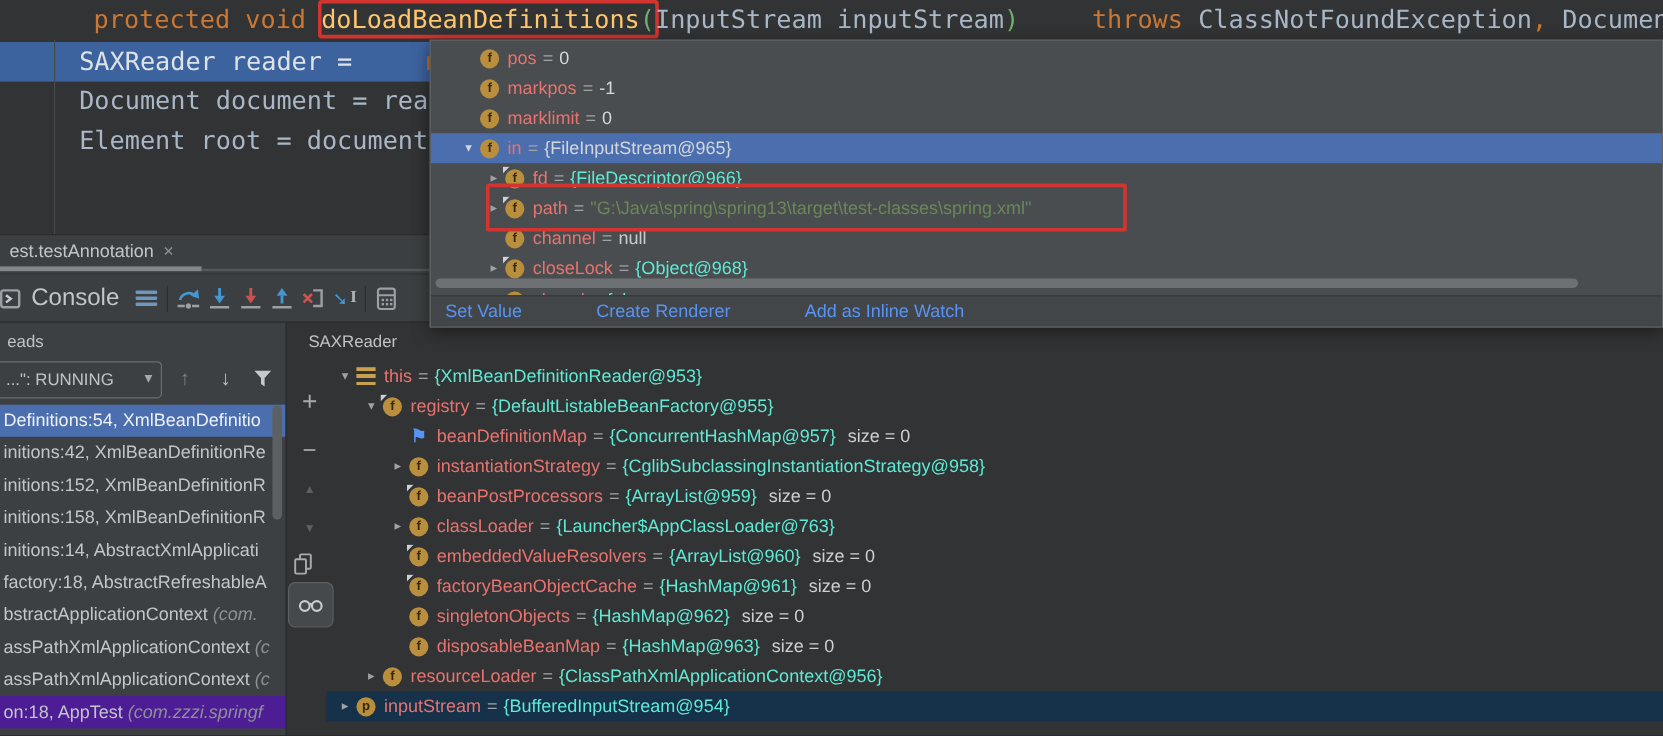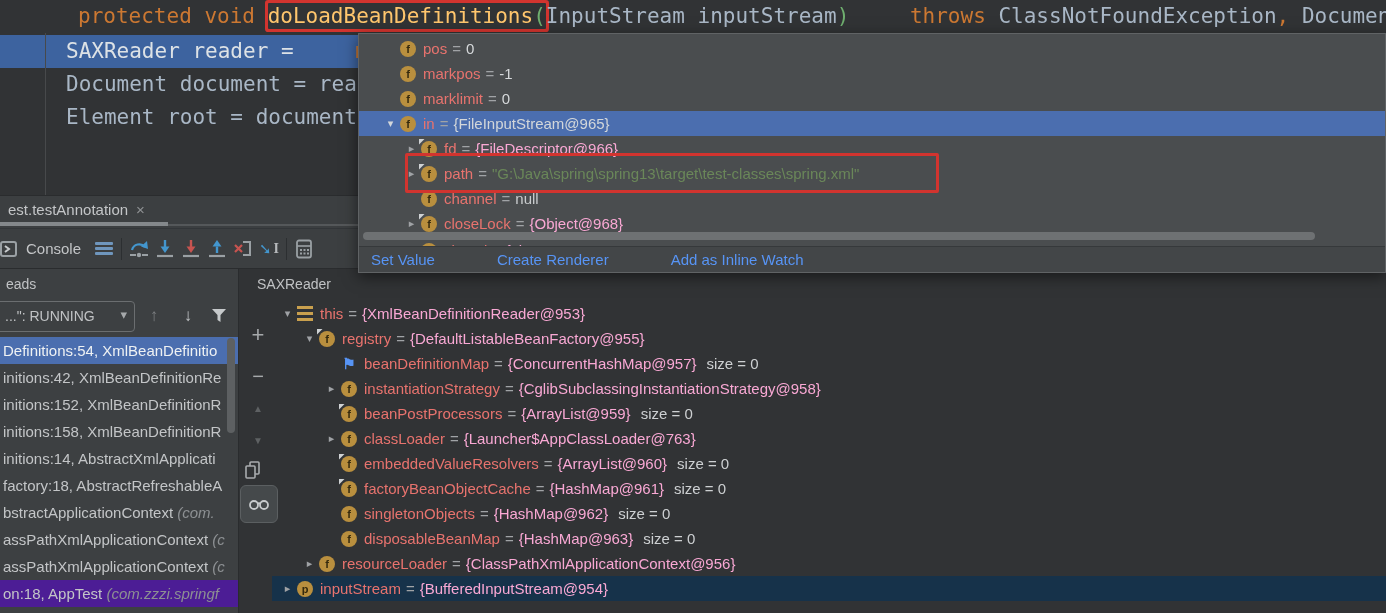--- a/index.html
+++ b/index.html
@@ -34,21 +34,21 @@
         color:#c3c5c7; font-size:15px; }
   .tab .close{ color:#8f9294; margin-left:8px; font-size:15px; }
   .tab-underline{ position:absolute; left:0; bottom:2px; width:168px; height:4px; background:#84888b; }
   .tab-underline-rest{ position:absolute; left:168px; bottom:2px; right:0; height:2px; background:#55585a; }
 
   
   .toolbar{ position:absolute; left:0; top:228px; width:358px; height:40px; background:#3c3f41;
             border-top:1px solid #333639; display:flex; align-items:center; }
   .tbtn{ width:26px; height:26px; display:flex; align-items:center; justify-content:center; flex:none; }
   .tsep{ width:1px; height:22px; background:#2c2f31; margin:0 4px; flex:none; }
-  .console-lbl{ color:#c3c5c7; font-size:15px; margin:0 10px 0 4px; }
+  .console-lbl{ color:#c3c5c7; font-size:20px; margin:0 10px 0 4px; }
   .consoleicon{ margin-left:-4px; }
   .burger{ position:relative; width:18px; height:14px; }
   .burger::before{ content:""; position:absolute; left:0; top:0; width:18px; height:3px;
      background:#6f96bd; box-shadow:0 5px 0 #6f96bd, 0 10px 0 #6f96bd; border-radius:1px; }
   .i-runto::before{ content:"➘"; color:#4396ce; font-size:15px; }
   .i-runto::after{ content:"I"; color:#b6b9bb; font:600 14px "Liberation Serif",serif; margin-left:2px; }
 
   
   .threads{ position:absolute; left:0; top:268px; width:238px; bottom:0;
             background:#3d4042; border-top:1px solid #2a2c2e; }
@@ -95,21 +95,21 @@
   .chev{ width:19px; flex:none; text-align:center; font-size:11px; color:#9fa2a5; }
   .c-right::before{ content:"▸"; } .c-down::before{ content:"▾"; }
   .vicon{ width:16px; height:16px; flex:none; border-radius:50%; background:#b98f3e;
           color:#352a0e; font:bold 11px/16px "Liberation Sans",sans-serif;
           text-align:center; margin-right:7px; position:relative; }
   .vicon.final::after{ content:""; position:absolute; top:-2px; left:-2px; width:6px; height:6px;
           background:#cfd2d4; clip-path:polygon(0 0,100% 0,0 100%); }
   .icon-this{ background:none; border-radius:0; height:15px;
           background:repeating-linear-gradient(#c9a04e 0 3px, transparent 3px 6px); }
   .icon-flag{ background:none; } .icon-flag::before{ content:"⚑"; color:#5794f5; font-size:15px; line-height:15px; }
-  .vname{ color:#e8736e;text-align:center; } .veq{ color:#a0a3a6; margin:0 5px; } .vval{ color:#f9a8d4; }
+  .vname{ color:#e8736e;text-align:center; } .veq{ color:#a0a3a6; margin:0 5px; } .vval{ color:#5eead4; }
   .v-num{ color:#d6d9db; } .v-string{ color:#6a8759; } .v-null{ color:#c9ccce; }
   .vextra{ color:#cdd0d2; margin-left:10px; }
   .sel-blue{ background:#4b6eaf; }
   .sel-blue .vval, .sel-blue .chev{ color:#d3d7da; }
   .sel-dark{ background:#16324a; }
 
   
   .popup{ position:absolute; left:358px; top:33px; width:1028px; height:240px;
           background:#4a4d4f; border:1px solid #606365; box-shadow:0 4px 14px rgba(0,0,0,.5);
           z-index:5; overflow:hidden; }

